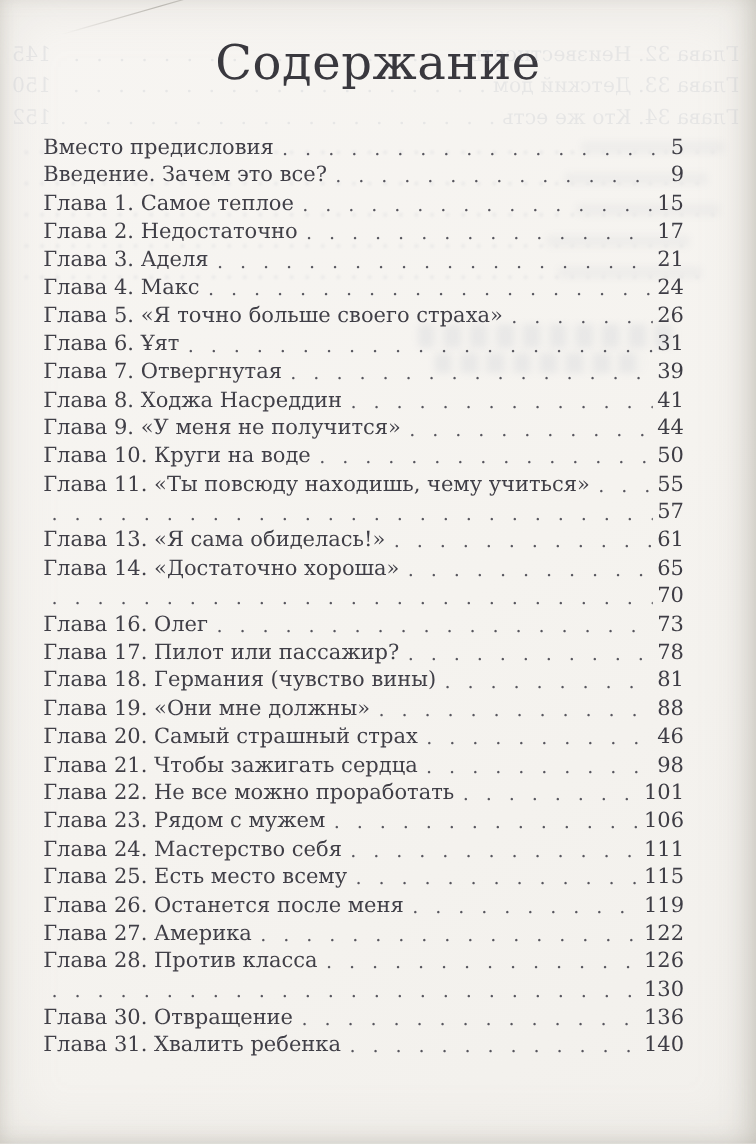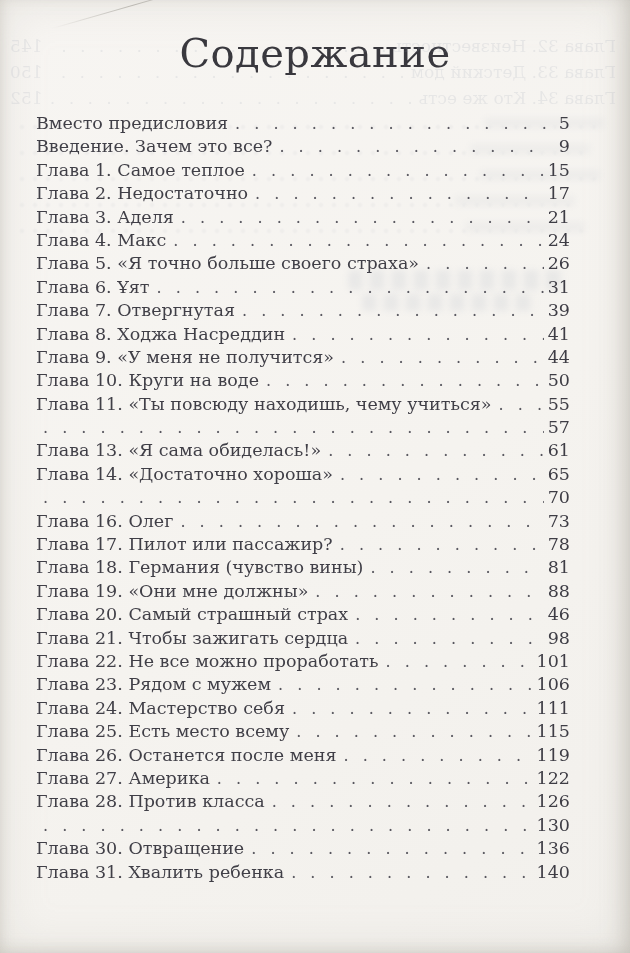--- a/index.html
+++ b/index.html
@@ -56,21 +56,21 @@
   .title{
     margin:0;padding-top:30px;height:58px;
     text-align:center;
     font-size:40px;font-weight:500;letter-spacing:.5px;
     color:#39383e;
   }
   .toc{
     position:absolute;left:36px;right:60px;top:112px;
   }
   .row{
-    display:flex;align-items:flex-start;
+    display:flex;align-items:flex-end;
     height:23.4px;line-height:23.4px;
     font-size:17.5px;color:#403f47;white-space:nowrap;
   }
   .row .lbl{flex:none;}
   .row .leader{
     flex:1;overflow:hidden;white-space:nowrap;
     margin:0 4px 0 7px;letter-spacing:4.5px;color:#57565e;
     font-size:16px;
   }
   .row .num{flex:none;text-align:right;min-width:18px;color:#3e3d45;}

